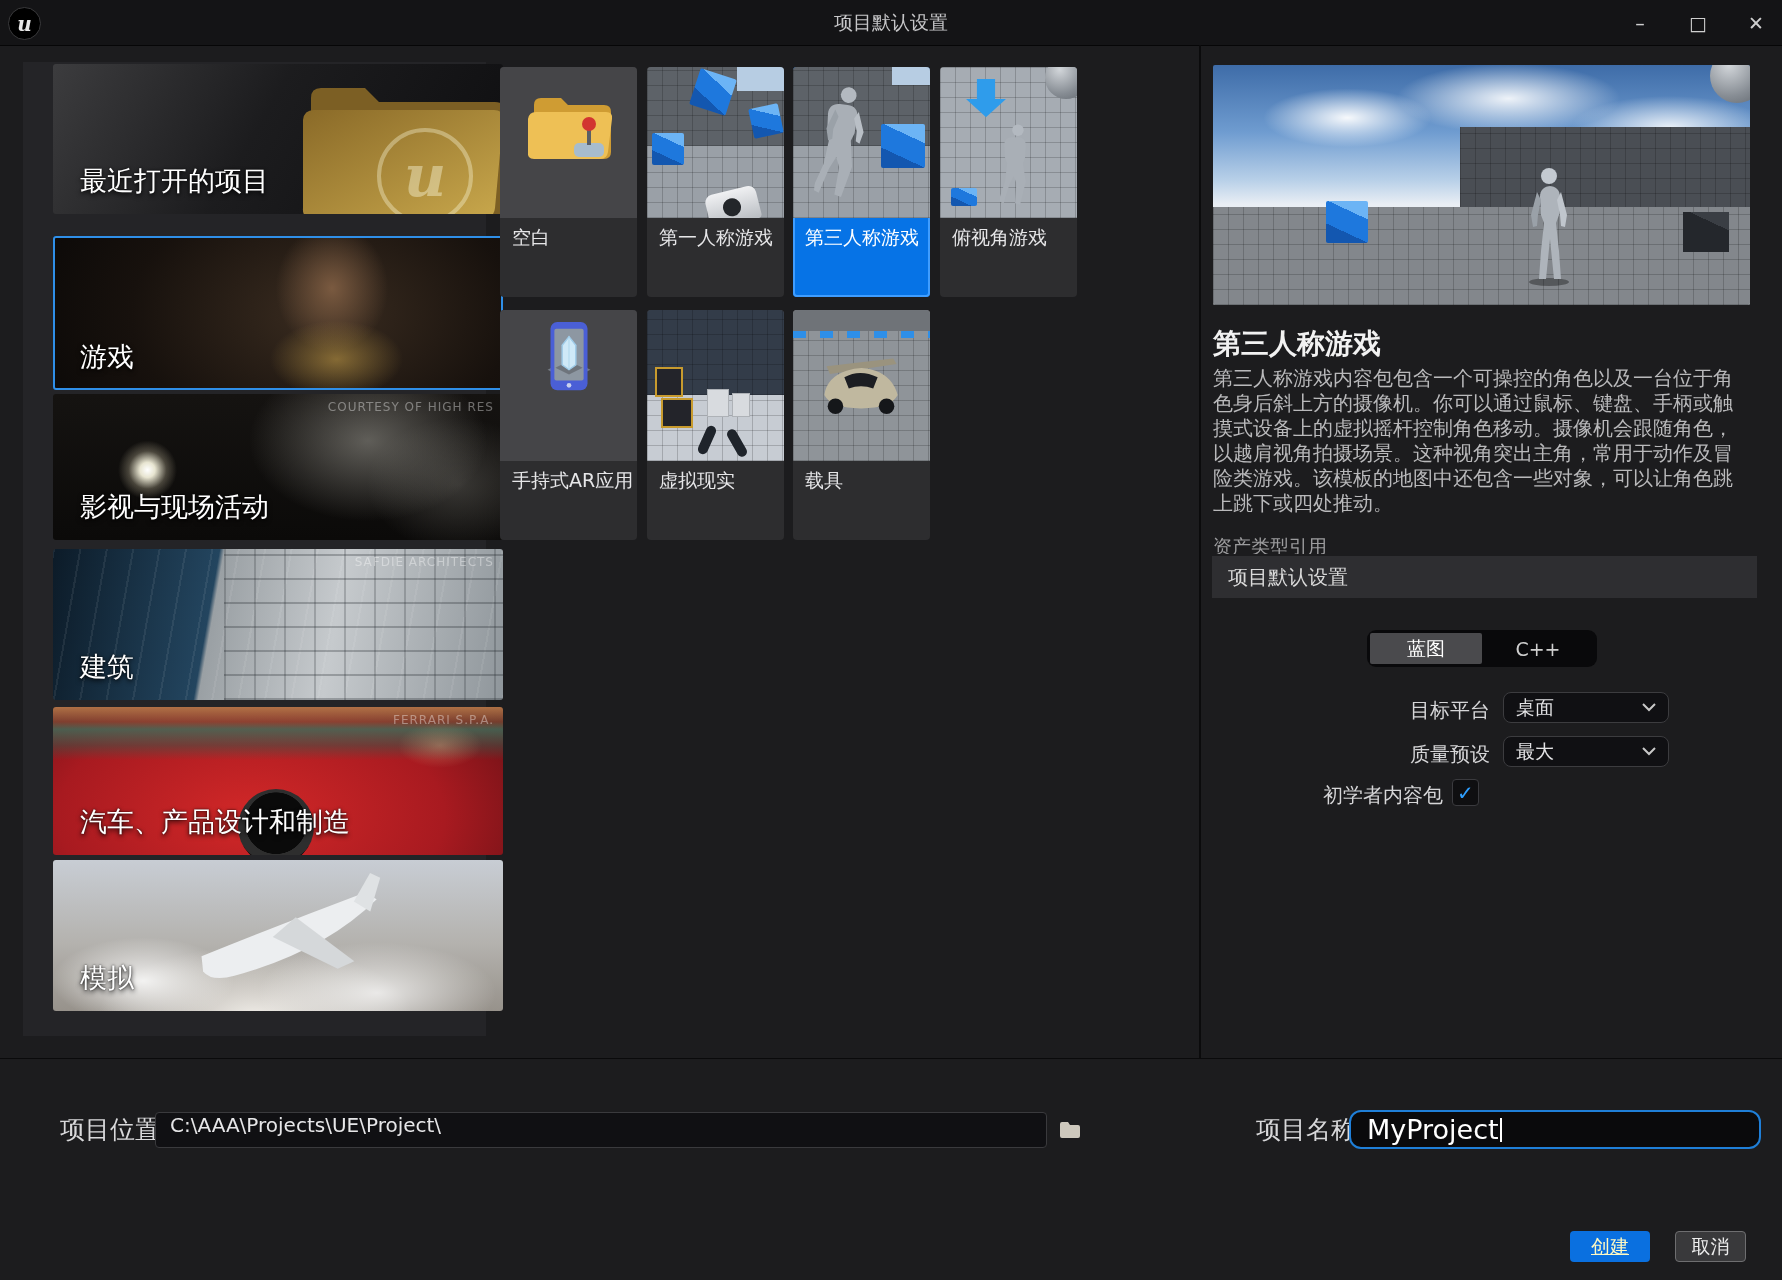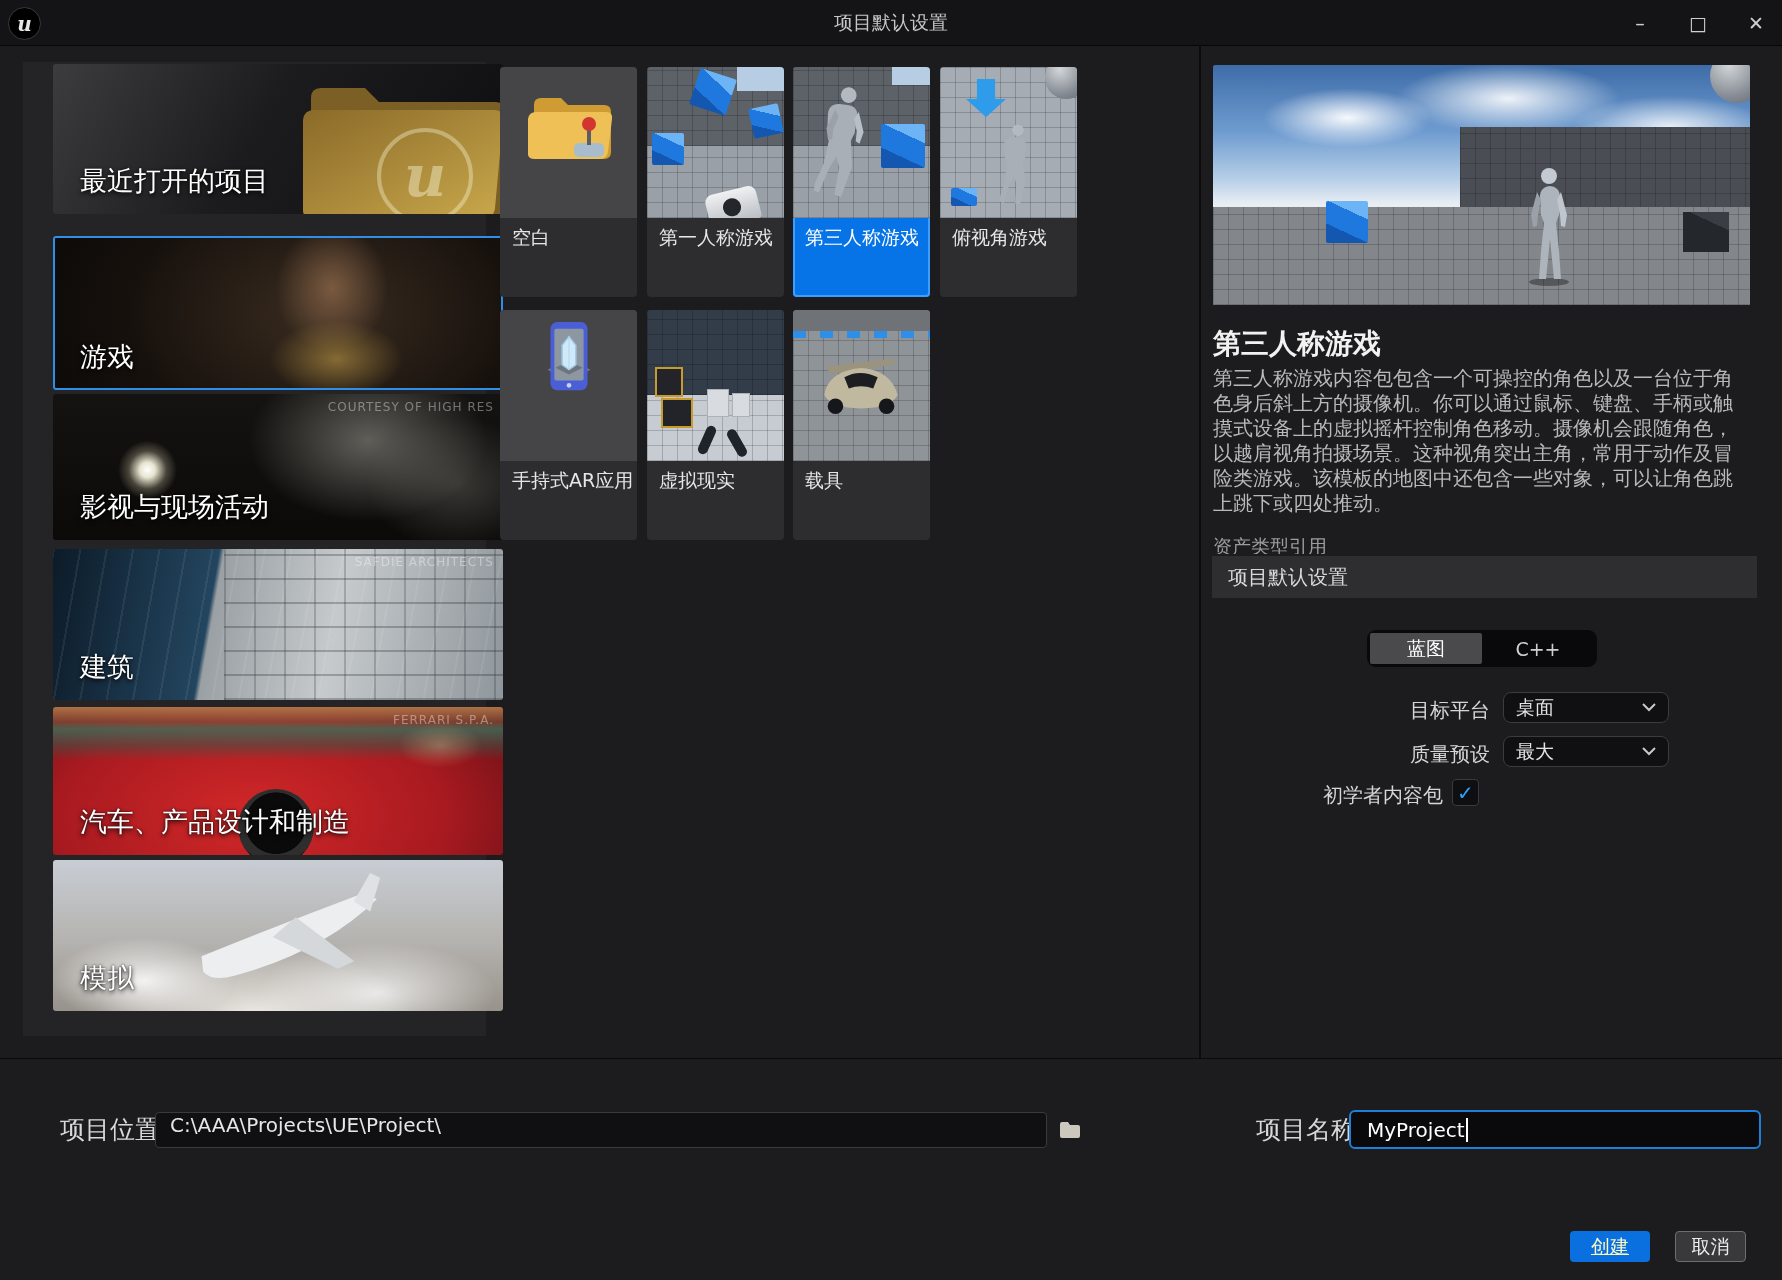--- a/index.html
+++ b/index.html
@@ -106,22 +106,22 @@
       display:flex;align-items:center;justify-content:space-between;padding:0 12px;box-sizing:border-box;font-size:19px;color:#e4e4e6;}
   .checkbox{position:absolute;left:1452px;top:779px;width:25px;height:25px;background:#0f0f11;border:1px solid #3a3a3e;border-radius:4px;
       display:flex;align-items:center;justify-content:center;}
   .checkbox .chk{color:#2f9fff;font-size:20px;font-weight:bold;line-height:1;}
   
   .hdivider{position:absolute;left:0;top:1058px;width:1782px;height:1px;background:#0a0a0b;}
   .flabel{position:absolute;top:1112px;height:36px;line-height:36px;font-size:25px;color:#d8d8da;}
   .pathinput{position:absolute;left:155px;top:1112px;width:892px;height:36px;background:#101013;border:1px solid #3a3a3d;border-radius:4px;
       box-sizing:border-box;display:flex;align-items:flex-start;padding-left:14px;font-size:20px;color:#e6e6e8;}
   .browse{position:absolute;left:1054px;top:1115px;width:32px;height:30px;display:flex;align-items:center;justify-content:center;}
-  .nameinput{position:absolute;left:1349px;top:1110px;width:412px;height:39px;background:#0a0a0c;border:2px solid #1f7fd8;border-radius:6px;
-      box-sizing:border-box;display:flex;align-items:center;padding-left:16px;font-size:20px;color:#fff;}
+  .nameinput{position:absolute;left:1349px;top:1110px;width:412px;height:39px;background:#0a0a0c;border:2px solid #1f7fd8;border-radius:12px;
+      box-sizing:border-box;display:flex;align-items:center;padding-left:16px;font-size:27px;color:#fff;}
   .caret{display:inline-block;width:2px;height:24px;background:#fff;margin-left:1px;}
   .btn{position:absolute;top:1231px;height:31px;border-radius:4px;display:flex;align-items:center;justify-content:center;
       font-size:19px;box-sizing:border-box;cursor:default;}
   .btn-create{left:1570px;width:80px;background:#0a70e0;color:#fef9c3;text-decoration:underline;}
   .btn-cancel{left:1675px;width:71px;background:#39393b;border:1px solid #6e6e70;color:#ececec;}
 </style>
 </head>
 <body>
 
 <div class="stage">

